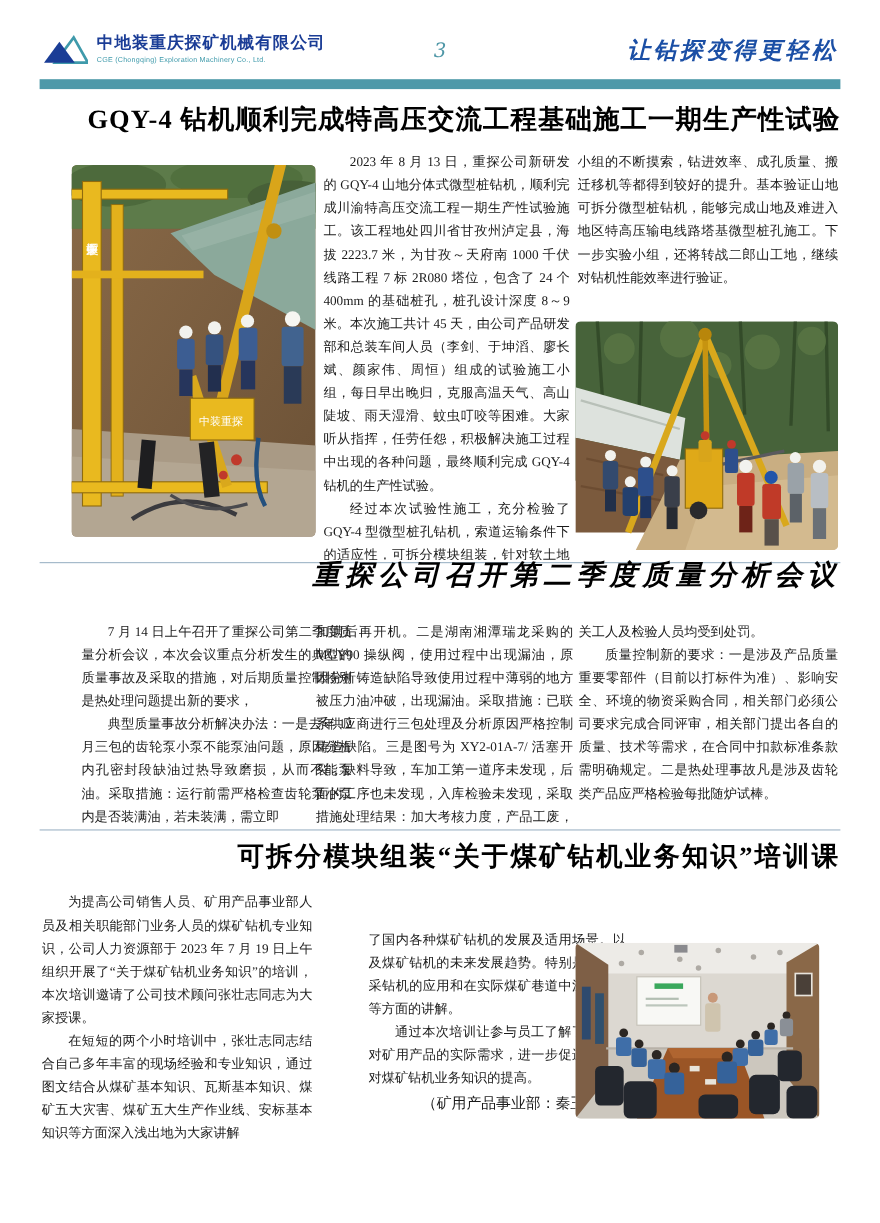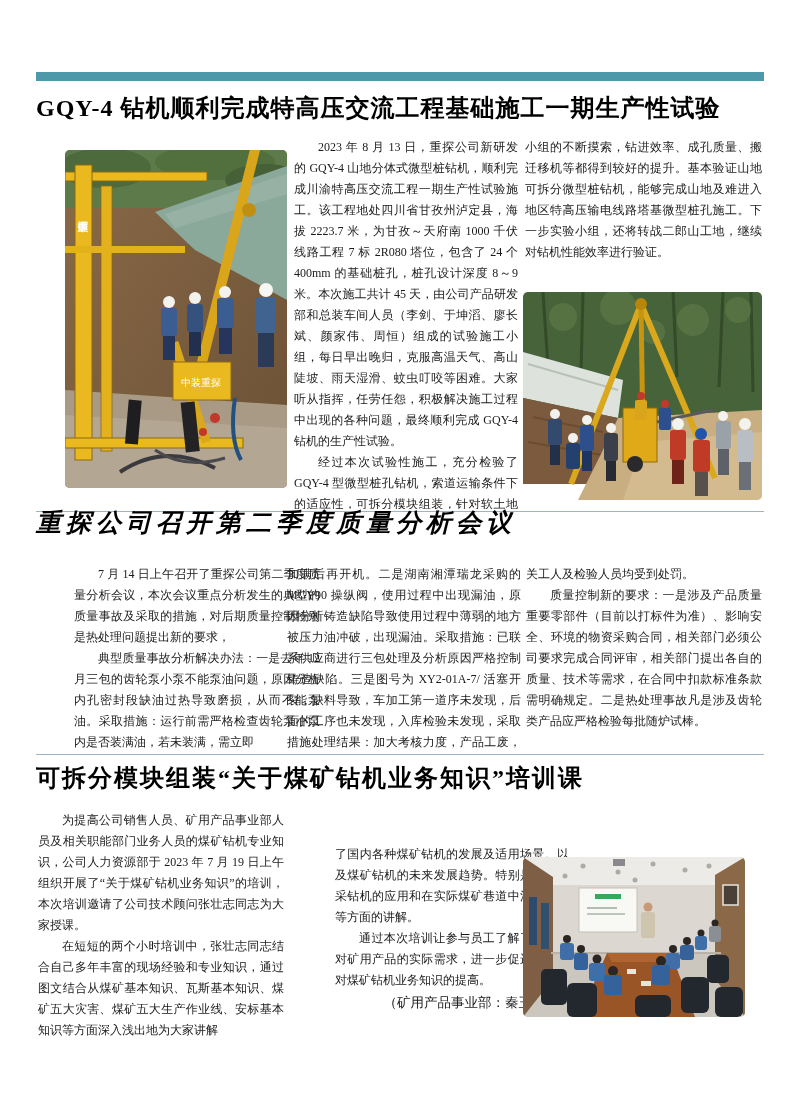--- a/index.html
+++ b/index.html
@@ -15,21 +15,21 @@
   .brand-text { display:flex; flex-direction:column; line-height:1.1; }
   .brand-cn { font-size:15px; font-weight:bold; color:#1b3d96; font-family:"Liberation Sans",sans-serif; letter-spacing:1px;}
   .brand-en { font-size:6.5px; color:#3f9aab; font-family:"Liberation Sans",sans-serif; margin-top:2px; letter-spacing:0.2px;}
   .page-num { position:absolute; left:0; right:0; top:6px; text-align:center;
     font-style:italic; font-size:18px; color:#4f97a7; font-family:"DejaVu Serif",serif; }
   .slogan { position:absolute; right:2px; top:2px; font-size:21px; font-weight:bold; font-style:italic;
     color:#1b4fa5; letter-spacing:3px; font-family:"DejaVu Serif",serif; }
   .teal-bar { position:absolute; top:72px; left:36px; right:36px; height:9px; background:#4e99a9; }
 
   
-  .art-title { position:absolute; left:36px; right:36px; text-align:left;
+  .art-title { position:absolute; left:36px; right:36px; text-align:right;
     font-weight:bold; color:#000; }
   .t1 { top:92px;  font-size:24px; letter-spacing:1px; }
   .t2 { top:506px; font-size:25px; letter-spacing:5px;font-style:italic; }
   .t3 { top:762px; font-size:24px; letter-spacing:2px; }
 
   
   .col { position:absolute; overflow:hidden; }
   .col p { margin:0; text-align:justify; font-size:12px; line-height:21px; color:#1a1a1a; }
   .indent { text-indent:2em; }
   .sig { text-align:right; font-size:13.5px; padding-right:10px; margin-top:3px; color:#1a1a1a; }
@@ -52,20 +52,34 @@
   .photo svg { display:block; }
   .ph1 { left:65px;  top:150px; width:222px; height:338px; }
   .ph2 { left:523px; top:292px; width:239px; height:208px; }
   .ph3 { left:523px; top:857px; width:222px; height:160px; }
 </style>
 </head>
 <body>
 
 <div class="page">
 
+  <div class="header">
+    <div class="brand">
+      <svg width="40" height="30" viewBox="0 0 40 30">
+        <polygon points="10,27 27,4 40,27" fill="none" stroke="#3f9aab" stroke-width="2.5"></polygon>
+        <polygon points="0,27 14,8 28,27" fill="#1b3d96"></polygon>
+      </svg>
+      <div class="brand-text">
+        <span class="brand-cn">中地装重庆探矿机械有限公司</span>
+        <span class="brand-en">CGE (Chongqing) Exploration Machinery Co., Ltd.</span>
+      </div>
+    </div>
+    <div class="page-num">3</div>
+    <div class="slogan">让钻探变得更轻松</div>
+  </div>
   <div class="teal-bar"></div>
 
   <div class="art-title t1">GQY-4 钻机顺利完成特高压交流工程基础施工一期生产性试验</div>
 
   <div class="photo ph1">
     <svg width="222" height="338" viewBox="0 0 222 338">
       <defs>
         <linearGradient id="soil1" x1="0" y1="0" x2="1" y2="1">
           <stop offset="0" stop-color="#8a6a48"></stop>
             <stop offset="1" stop-color="#6b5136"></stop>

